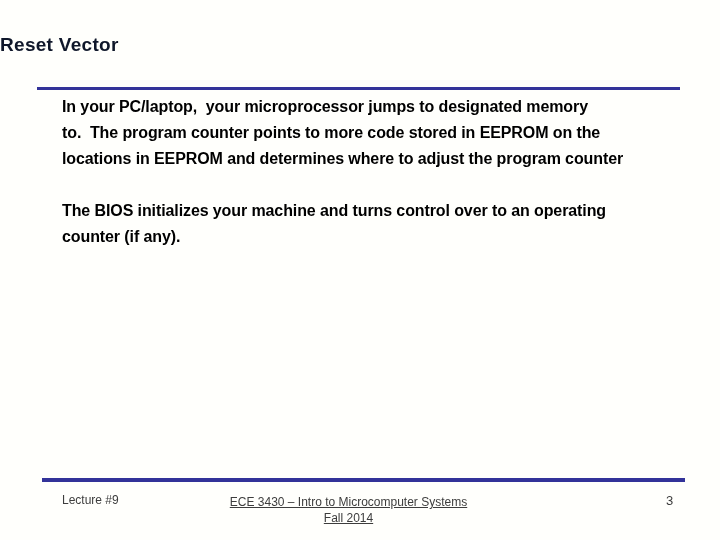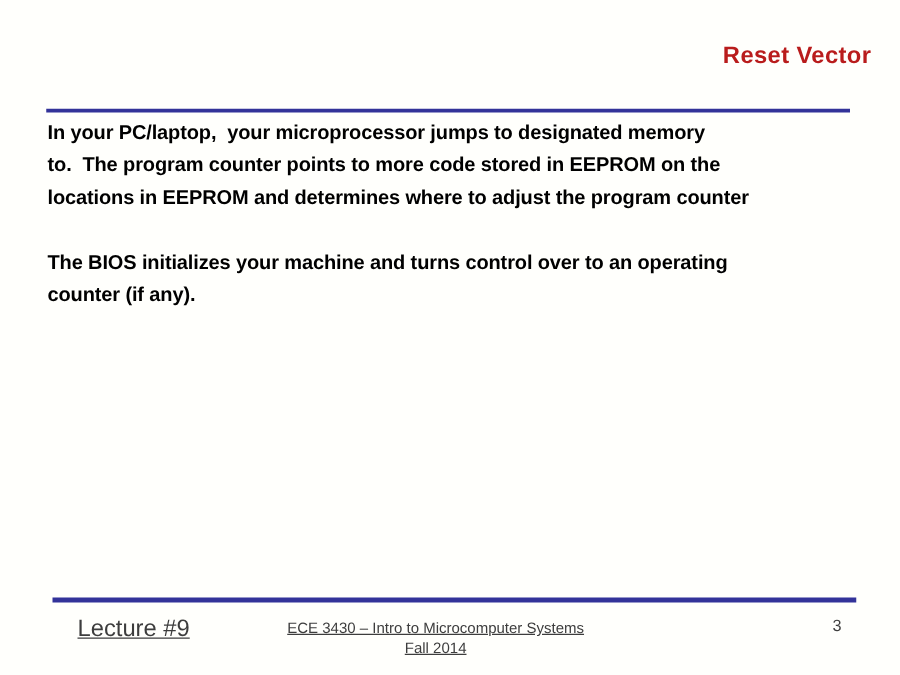--- a/index.html
+++ b/index.html
@@ -13,38 +13,38 @@
     height: 540px;
     background: #fffffc;
     overflow: hidden;
     font-family: "Liberation Sans", sans-serif;
   }
   .slide-title {
     position: absolute;
     top: 34px;
     left: 0;
     width: 697px;
-    text-align: right;
+    text-align: left;
     font-size: 19px;
     font-weight: bold;
-    color: #b91c1c;
+    color: #0f172a;
     letter-spacing: 0.3px;
   }
   .title-rule {
     position: absolute;
     top: 87px;
     left: 37px;
     width: 643px;
     height: 3px;
     background: #333399;
   }
   .body-text {
     position: absolute;
     top: 94px;
-    left: 38px;
+    left: 62px;
     width: 640px;
     font-size: 16px;
     font-weight: bold;
     color: #000000;
     letter-spacing: -0.1px;
   }
   .body-paragraph {
     margin: 0 0 26px 0;
   }
   .text-line {
@@ -57,23 +57,22 @@
     top: 478px;
     left: 42px;
     width: 643px;
     height: 4px;
     background: #333399;
   }
   .footer-left {
     position: absolute;
     top: 493px;
     left: 62px;
-    font-size: 19px;
+    font-size: 12px;
     color: #3d3d3d;
-    text-decoration: underline;
   }
   .footer-center {
     position: absolute;
     top: 494px;
     left: 0;
     width: 697px;
     text-align: center;
     font-size: 12px;
     line-height: 16px;
     color: #3d3d3d;

